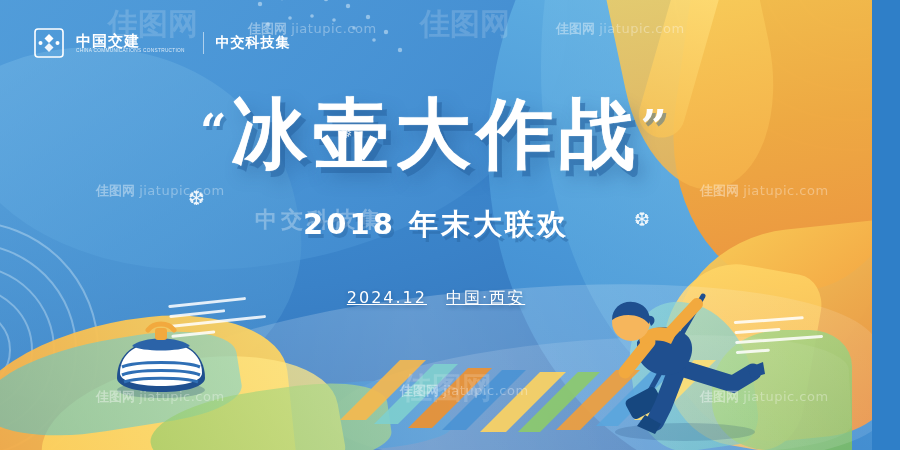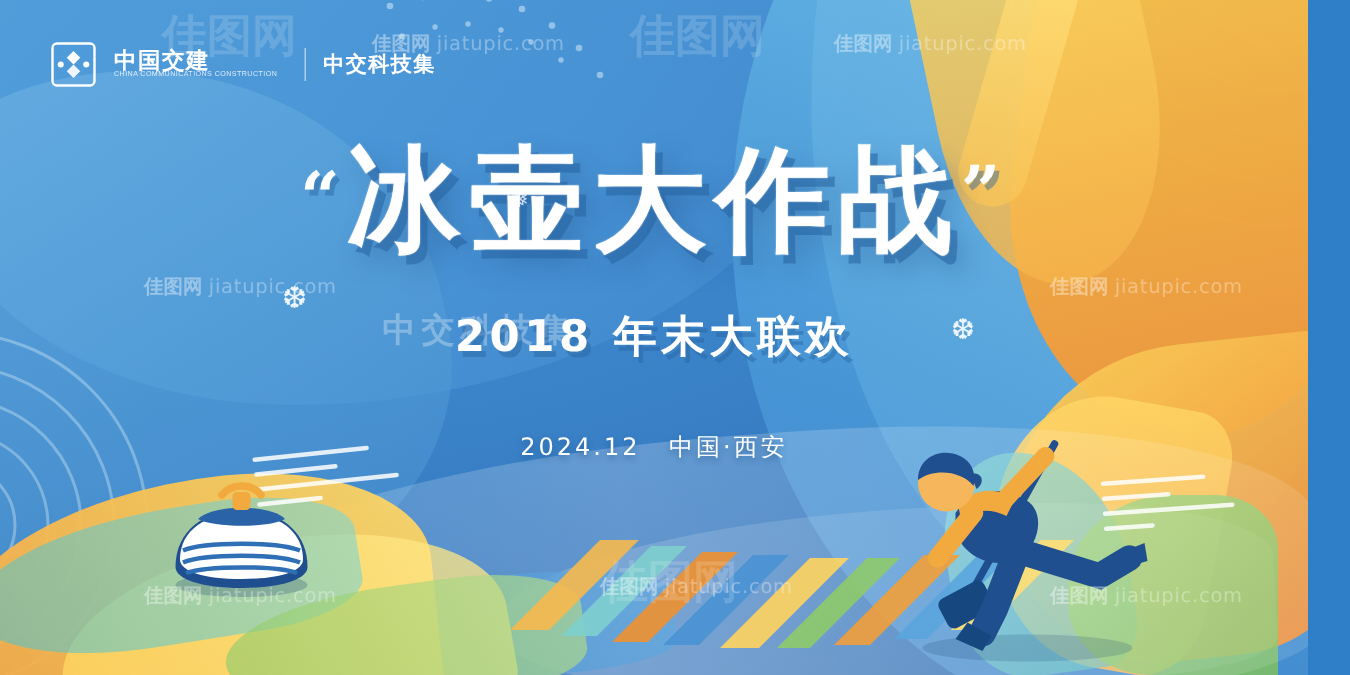--- a/index.html
+++ b/index.html
@@ -251,21 +251,21 @@
 
   .meta {
     position:absolute; left:0; right:0; top:288px;
     text-align:center;
     color:#ffffff;
     font-size:16px;
     letter-spacing:2px;
     font-family:"DejaVu Sans", sans-serif;
     text-shadow:0 2px 4px rgba(20,60,110,.45);
   }
-  .meta span{ margin:0 6px; }
+  .meta span{ margin:0 6px;text-decoration:underline; }
 
   
   .stone { position:absolute; left:108px; top:320px; width:106px; height:80px; }
   .stone svg{width:100%;height:100%}
 
   
   .athlete { position:absolute; left:585px; top:272px; width:190px; height:175px; }
   .athlete svg{width:100%;height:100%}
 
   

